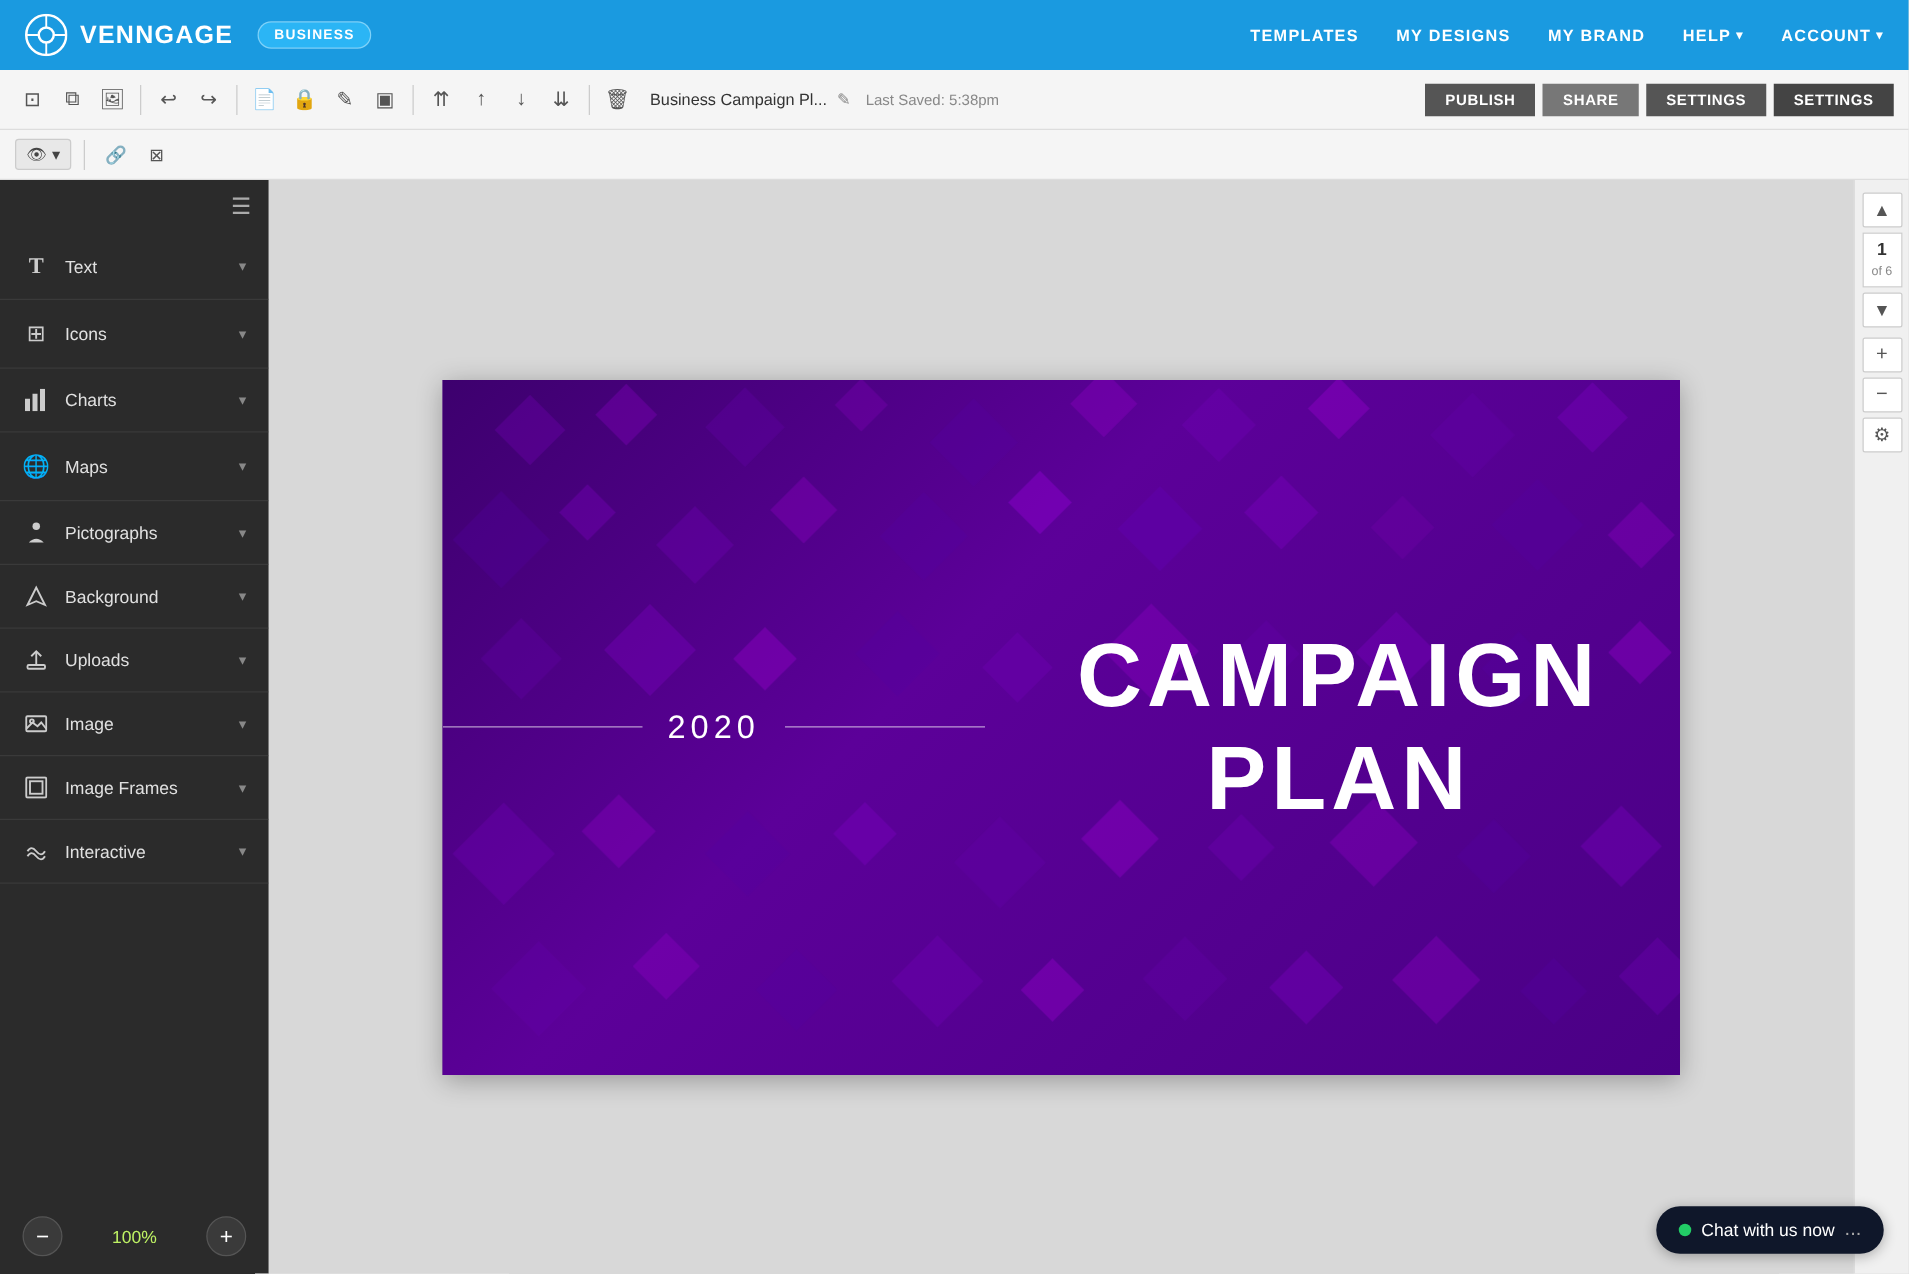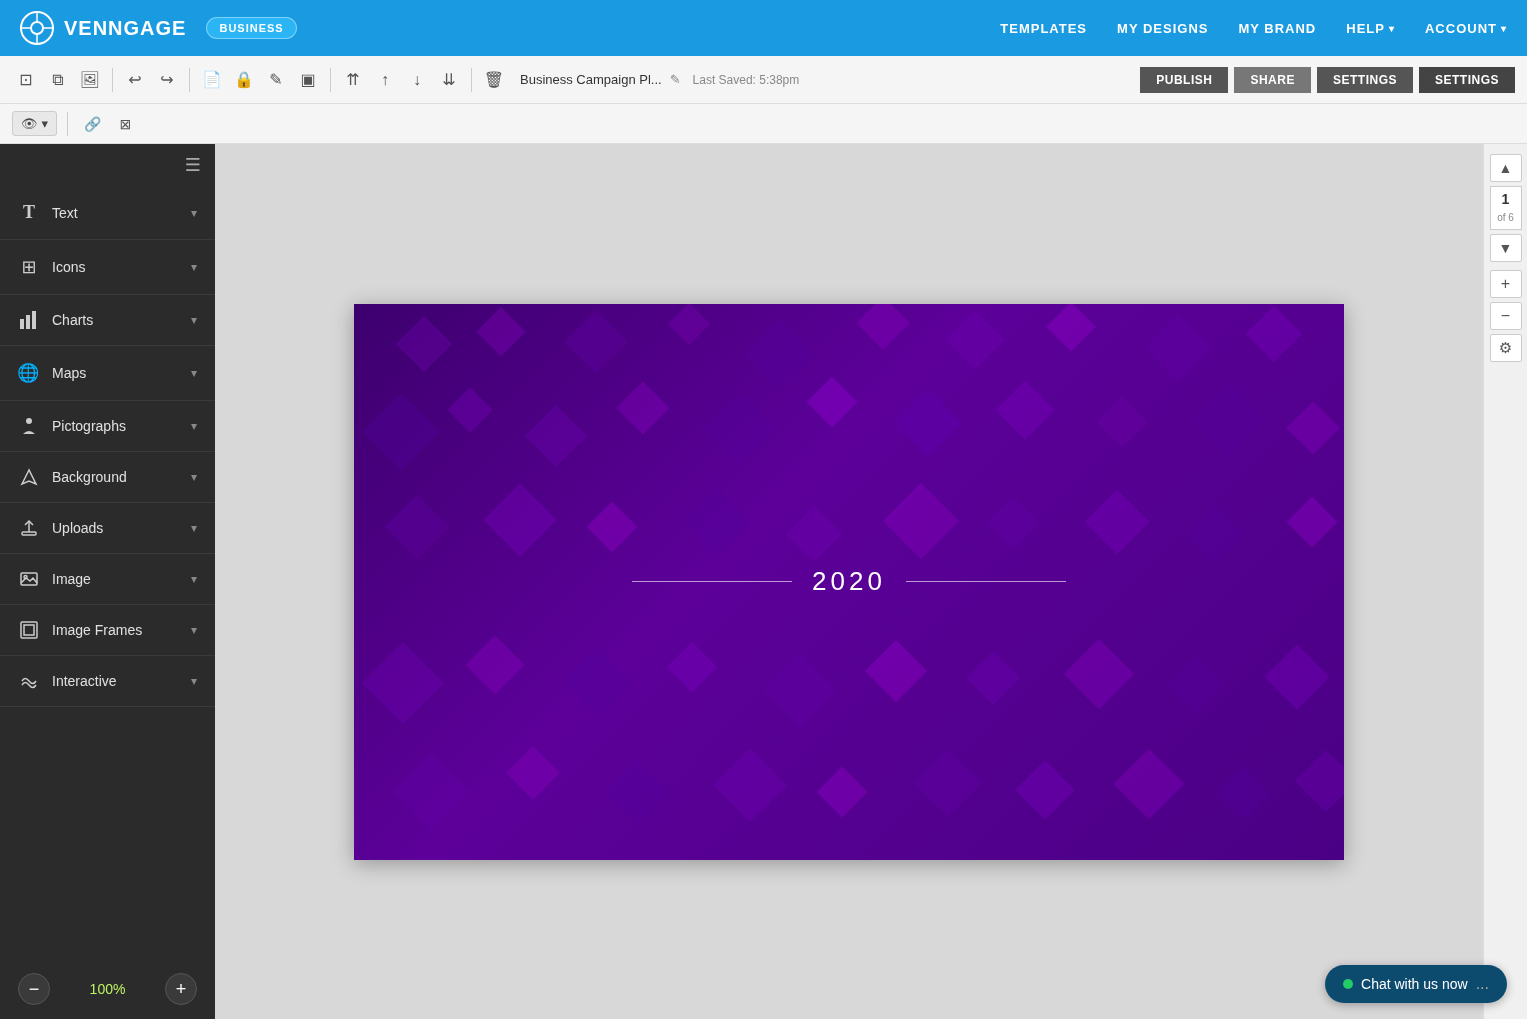--- a/index.html
+++ b/index.html
@@ -397,21 +397,21 @@
       letter-spacing: 4px;
       font-weight: bold;
       text-transform: uppercase;
     }
 
     
     .chat-widget {
       position: fixed;
       bottom: 16px;
       right: 20px;
-      background: #0c4a6e;
+      background: #0f172a;
       color: white;
       border-radius: 24px;
       padding: 10px 18px;
       display: flex;
       align-items: center;
       gap: 8px;
       font-size: 14px;
       cursor: pointer;
       box-shadow: 0 2px 10px rgba(0,0,0,0.3);
     }
@@ -698,20 +698,21 @@
           </g>
         </svg>
       </div>
 
       <div class="slide-content">
         <div class="slide-year-row">
           <div class="slide-line"></div>
           <span style="font-size:26px; color:white; letter-spacing:4px;">2020</span>
           <div class="slide-line"></div>
         </div>
+        <div class="slide-title">CAMPAIGN PLAN</div>
       </div>
     </div>
   </div>
 
   <div class="right-panel">
     <div class="page-nav-btn">▲</div>
     <div class="page-indicator">
       <span class="page-num">1</span>
       <span class="page-of">of 6</span>
     </div>

